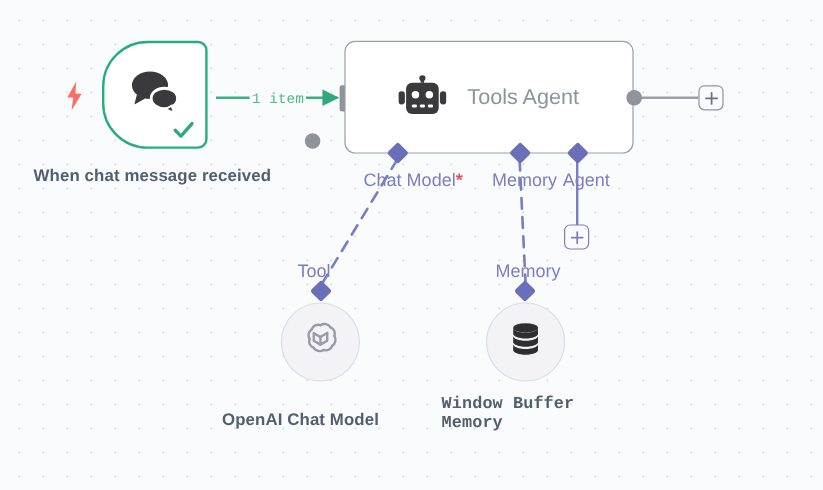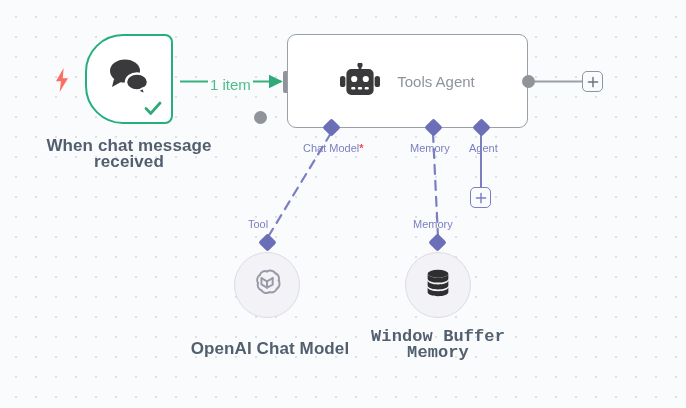--- a/index.html
+++ b/index.html
@@ -66,23 +66,23 @@
     position: absolute;
     left: 54px;
     top: 68px;
     width: 16px;
     height: 24px;
   }
 
   
   .node-label {
     position: absolute;
-    text-align: center;
+    text-align: left;
     color: #525f6f;
-    font-size: 17px;
+    font-size: 14px;
     font-weight: bold;
     line-height: 16px;
     letter-spacing: 0.1px;
   }
   #trigger-label {
     left: 28px;
     top: 138px;
     width: 202px;
   }
   #openai-label {
@@ -128,21 +128,21 @@
     flex-direction: column;
     justify-content: center;
     line-height: 1.22;
   }
   .agent-title {
     font-size: 15.5px;
     font-weight: bold;
     color: #2b2f36;
   }
   .agent-sub {
-    font-size: 15px;
+    font-size: 18px;
     color: #8e949d;
     margin-top: 2px;
   }
 
   
   .port-dot {
     position: absolute;
     width: 13px;
     height: 13px;
     border-radius: 50%;
@@ -179,37 +179,38 @@
     position: absolute;
     left: 50%;
     top: 50%;
     transform: translate(-50%, -50%);
   }
 
   
   .endpoint-label {
     position: absolute;
     color: #7b7fc0;
-    font-size: 11px;
+    font-size: 15px;
     white-space: nowrap;
   }
   .endpoint-label .req {
     color: #ec4a55;
     font-weight: bold;
   }
 
   .item-label {
     position: absolute;
     left: 208px;
     top: 76px;
     color: #4bbd8a;
-    font-size: 15px;
+    font-size: 12px;
     background: #fafbfc;
     padding: 0 2px;
     white-space: nowrap;
+    font-family: Liberation Mono, monospace;
   }
 
   
   .plus-btn {
     position: absolute;
     width: 21px;
     height: 21px;
     border-radius: 5px;
     box-sizing: border-box;
     background: #fafbfc;

